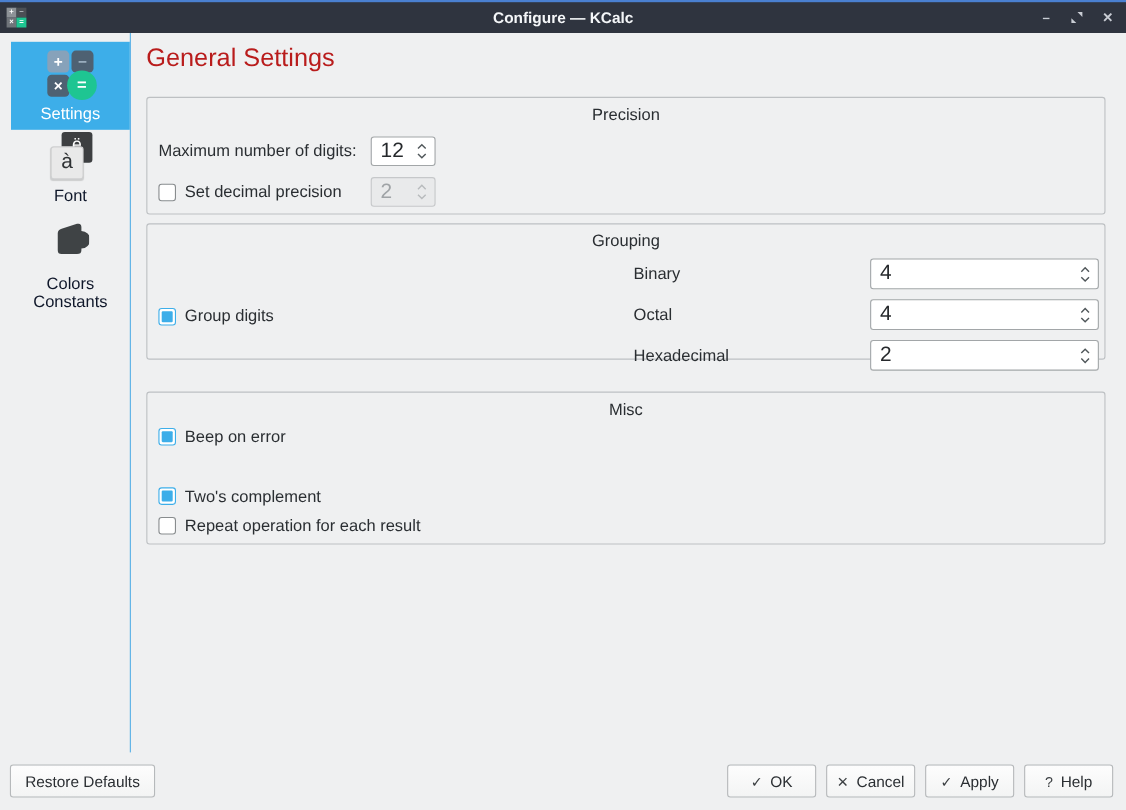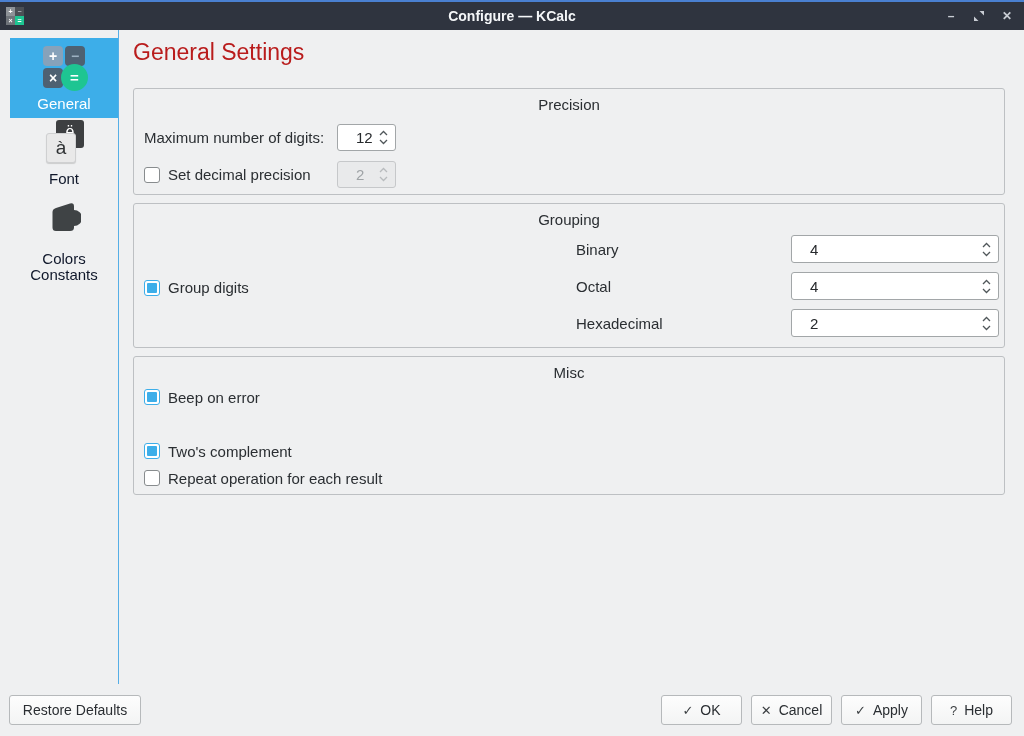--- a/index.html
+++ b/index.html
@@ -53,31 +53,31 @@
   #item-colors svg { display:block; margin:2px auto 0; }
   #item-colors .lbl { display:block; margin-top:18px; }
 
   #item-constants { top:266px; height:24px; }
 
   
   .page-title { position:absolute; left:133px; top:39px; font-size:23px; color:#b91c1c; }
 
   .grp { position:absolute; left:133px; width:872px; border:1px solid #bdc0c3; border-radius:3px; }
   #grp-precision { top:88px;  height:107px; }
-  #grp-grouping  { top:203px; height:145px; }
+  #grp-grouping  { top:203px; height:124px; }
   #grp-misc      { top:356px; height:139px; }
   .grp-title { position:absolute; top:7px; left:0; right:0; text-align:center; font-size:15px; color:#2a2e32; }
 
   .row { position:absolute; display:flex; align-items:center; gap:8px; font-size:15px; }
   #row-maxdigits { left:10px; top:35px; height:27px; }
   #row-decimal   { left:10px; top:72px; height:27px; }
 
   .spin { position:absolute; height:27px; border:1px solid #a2a6a8; border-radius:3px;
           background:#fff; display:flex; align-items:center; }
-  .spin .val { flex:1; padding-left:18px; font-size:15px; color:#26292c; }
+  .spin .val { flex:1; padding-left:8px; font-size:19px; color:#26292c; }
   .spin .arrows { display:flex; flex-direction:column; gap:3px; padding-right:7px; align-items:center; }
   .spin svg { display:block; }
   .spin path { stroke:#50575a; }
   .spin.disabled { background:#e9eaeb; border-color:#c6c8ca; }
   .spin.disabled .val { color:#9fa3a6; }
   .spin.disabled path { stroke:#b8bbbd; }
   #spin-maxdigits { left:203px; top:35px; width:59px; }
   #spin-decimal   { left:203px; top:72px; width:59px; }
 
   .cb { width:16px; height:16px; border:1px solid #888c8e; border-radius:3px;
@@ -130,21 +130,21 @@
 
 <div class="side-sep"></div>
 
 <div class="side-item" id="item-general">
   <div class="gi">
     <span class="sq sq-tl">+</span>
     <span class="sq sq-tr">−</span>
     <span class="sq sq-bl">×</span>
     <span class="eq-circle">=</span>
   </div>
-  <span class="lbl">General</span>
+  <span class="lbl">Settings</span>
 </div>
 
 <div class="side-item" id="item-font">
   <div class="fi">
     <div class="back">ë</div>
     <div class="front">à</div>
   </div>
   <span class="lbl">Font</span>
 </div>
 

